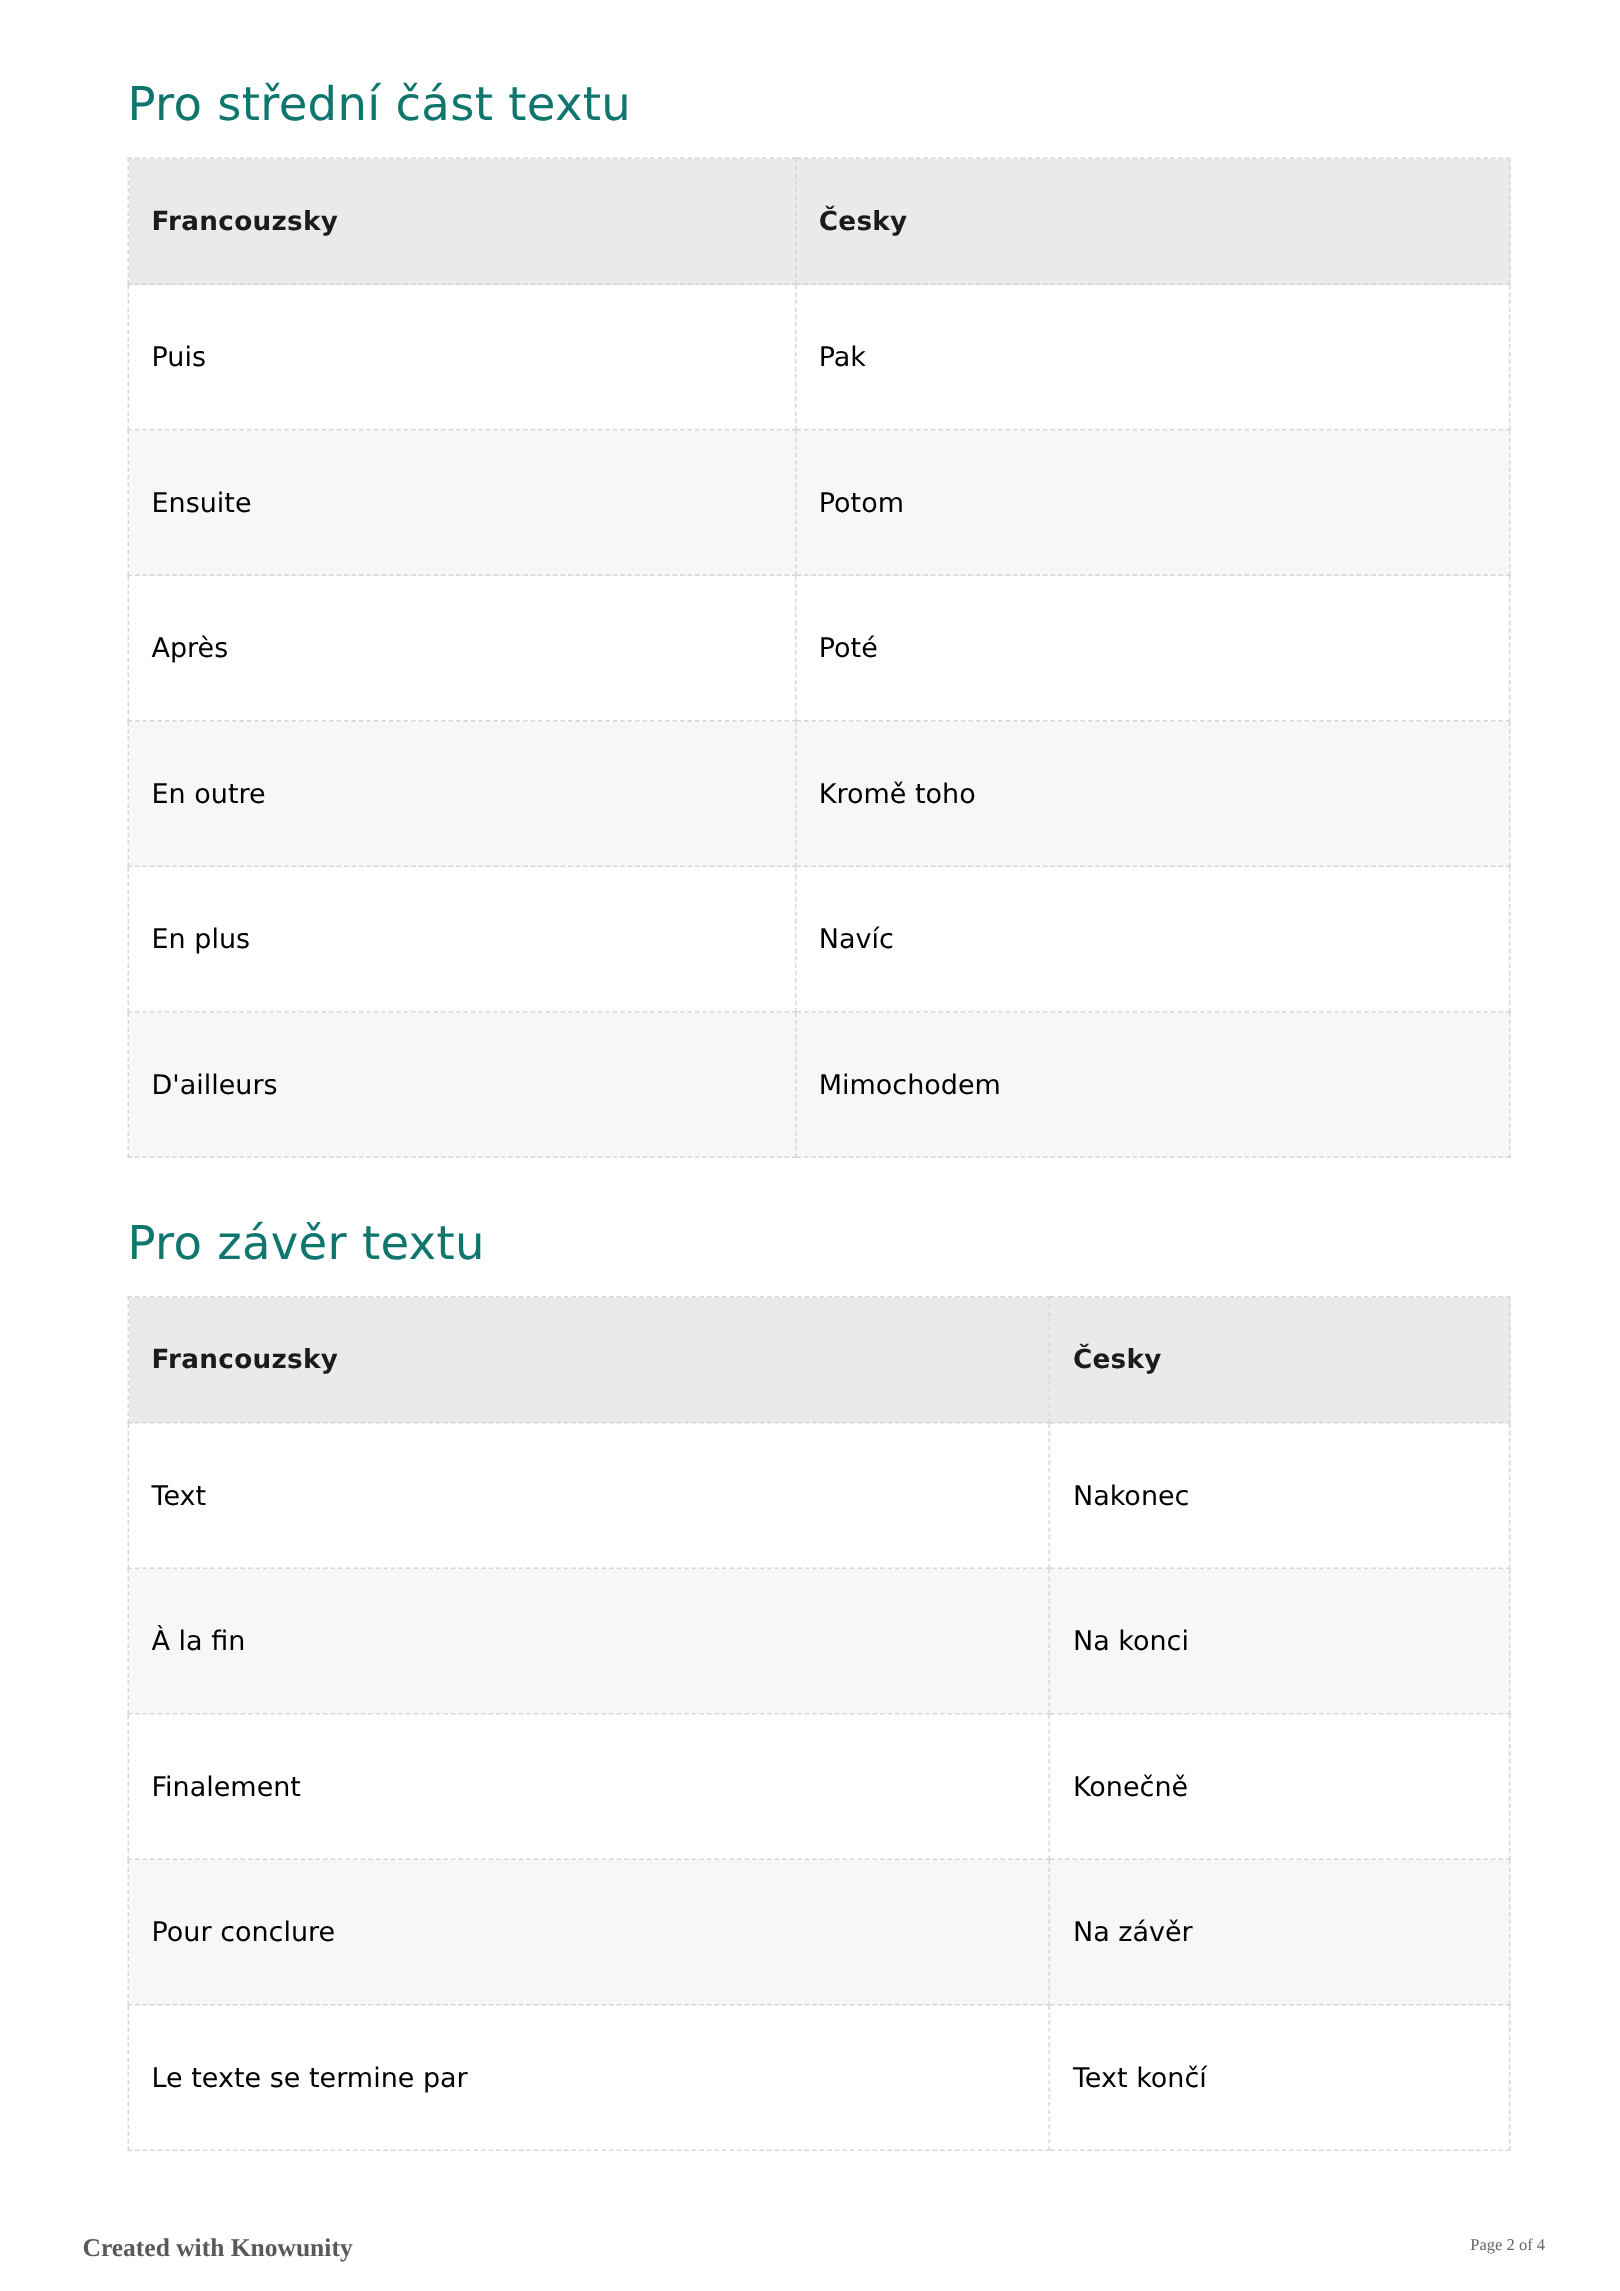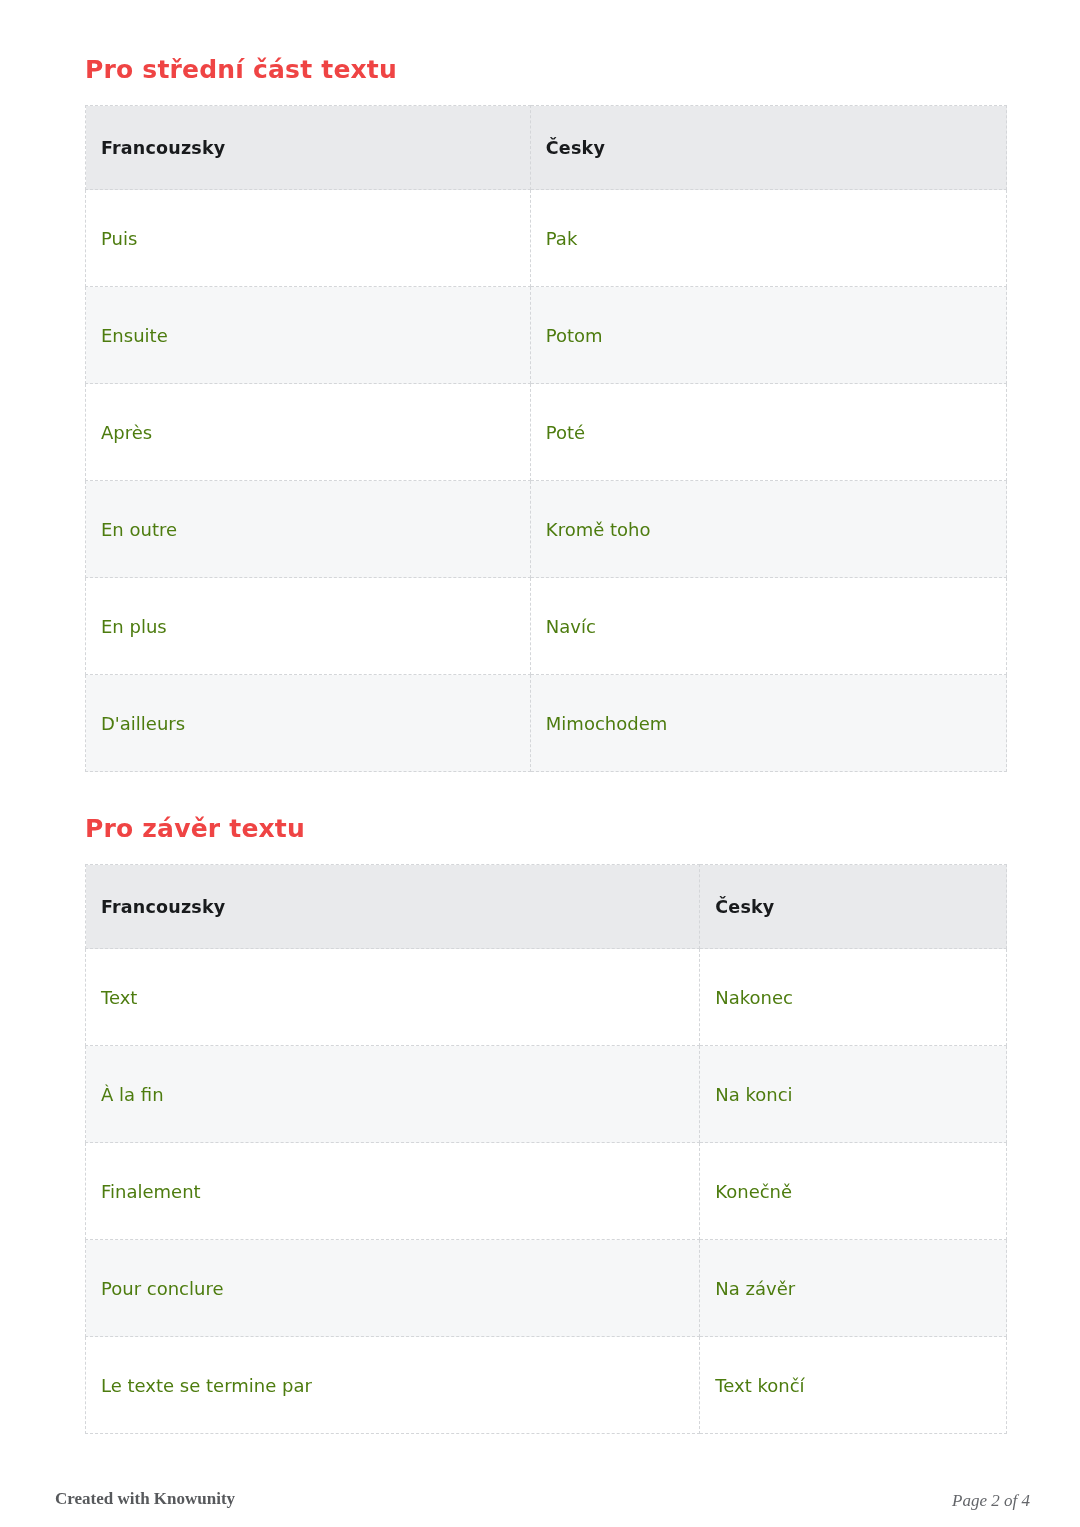--- a/index.html
+++ b/index.html
@@ -11,23 +11,23 @@
     font-family: "DejaVu Sans", "Liberation Sans", sans-serif;
     overflow: hidden;
   }
   .content {
     position: absolute;
     left: 85px;
     top: 53px;
     width: 922px;
   }
   .section-title {
-    font-size: 25px;
-    font-weight: 700;
-    color: #ef4444;
+    font-size: 31px;
+    font-weight: 400;
+    color: #0f766e;
     line-height: 34px;
     letter-spacing: 0.2px;
     margin-bottom: 18px;
   }
   .section + .section { margin-top: 40px; }
   table.vocab-table {
     width: 100%;
     border-collapse: collapse;
     table-layout: fixed;
   }
@@ -43,21 +43,21 @@
     background: #e9eaec;
     color: #191b1d;
     font-size: 17.5px;
     font-weight: 700;
     letter-spacing: 0.2px;
   }
   table.vocab-table td {
     height: 97px;
     font-size: 18px;
     font-weight: 400;
-    color: #4d7c0f;
+    color: #000000;
     background: #ffffff;
   }
   table.vocab-table tbody tr:nth-child(even) td {
     background: #f6f7f8;
   }
   .table1 col.c1 { width: 48.3%; }
   .table2 col.c1 { width: 66.7%; }
   .footer-left {
     position: absolute;
     left: 55px;
@@ -66,23 +66,22 @@
     font-weight: 700;
     font-size: 17px;
     color: #57595c;
   }
   .footer-right {
     position: absolute;
     right: 50px;
     top: 1491px;
     font-family: "Liberation Serif", "DejaVu Serif", serif;
     font-weight: 400;
-    font-size: 17px;
+    font-size: 11px;
     color: #64666a;
-    font-style: italic;
   }
 </style>
 </head>
 <body>
 
 <div class="content">
 
   <div class="section">
     <h2 class="section-title">Pro střední část textu</h2>
     <table class="vocab-table table1">

